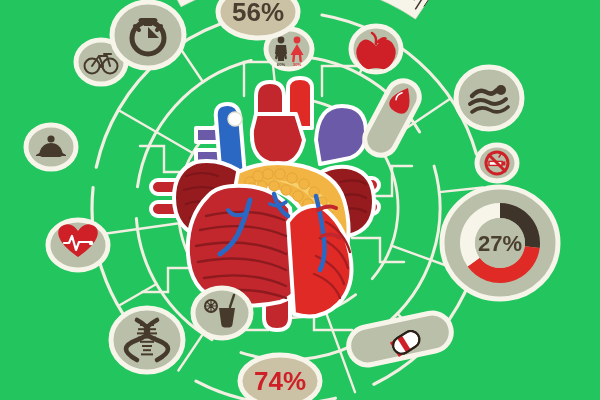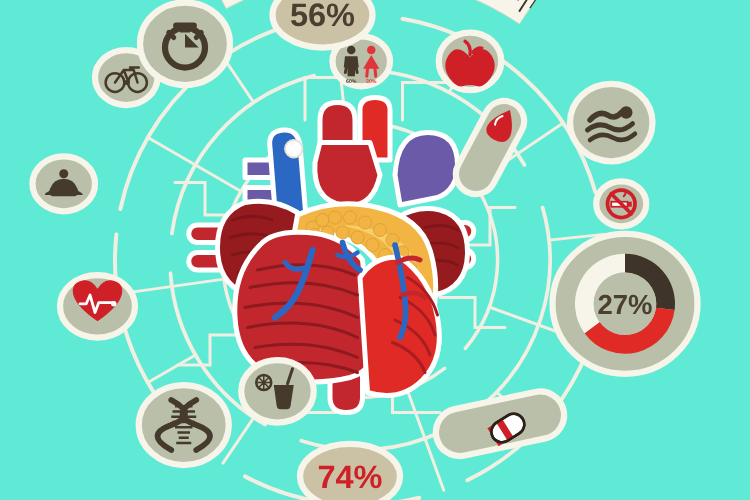--- a/index.html
+++ b/index.html
@@ -1,21 +1,21 @@
 <!DOCTYPE html>
 <html><head>
 <meta charset="utf-8">
 <style>
   html,body{margin:0;padding:0;}
   body{
     width:600px;height:400px;overflow:hidden;
     font-family:"Liberation Sans",sans-serif;
     background:#cbc2a6;
   }
-  #stage{position:relative;width:600px;height:400px;overflow:hidden;background:#5eead4;text-decoration:underline;}
+  #stage{position:relative;width:600px;height:400px;overflow:hidden;background:#22c55e;text-decoration:underline;}
   #stage svg.layer{position:absolute;left:0;top:0;width:600px;height:400px;}
 </style>
 </head>
 <body>
 
 <div id="stage">
 
   <svg class="layer" viewBox="0 0 600 400">
     <g id="rings" fill="none" stroke="#f2efe2" stroke-linecap="round">
         <path d="M96.3,167.2 A196,196 0 0 1 281.2,12.1" stroke-width="3.2"></path>

